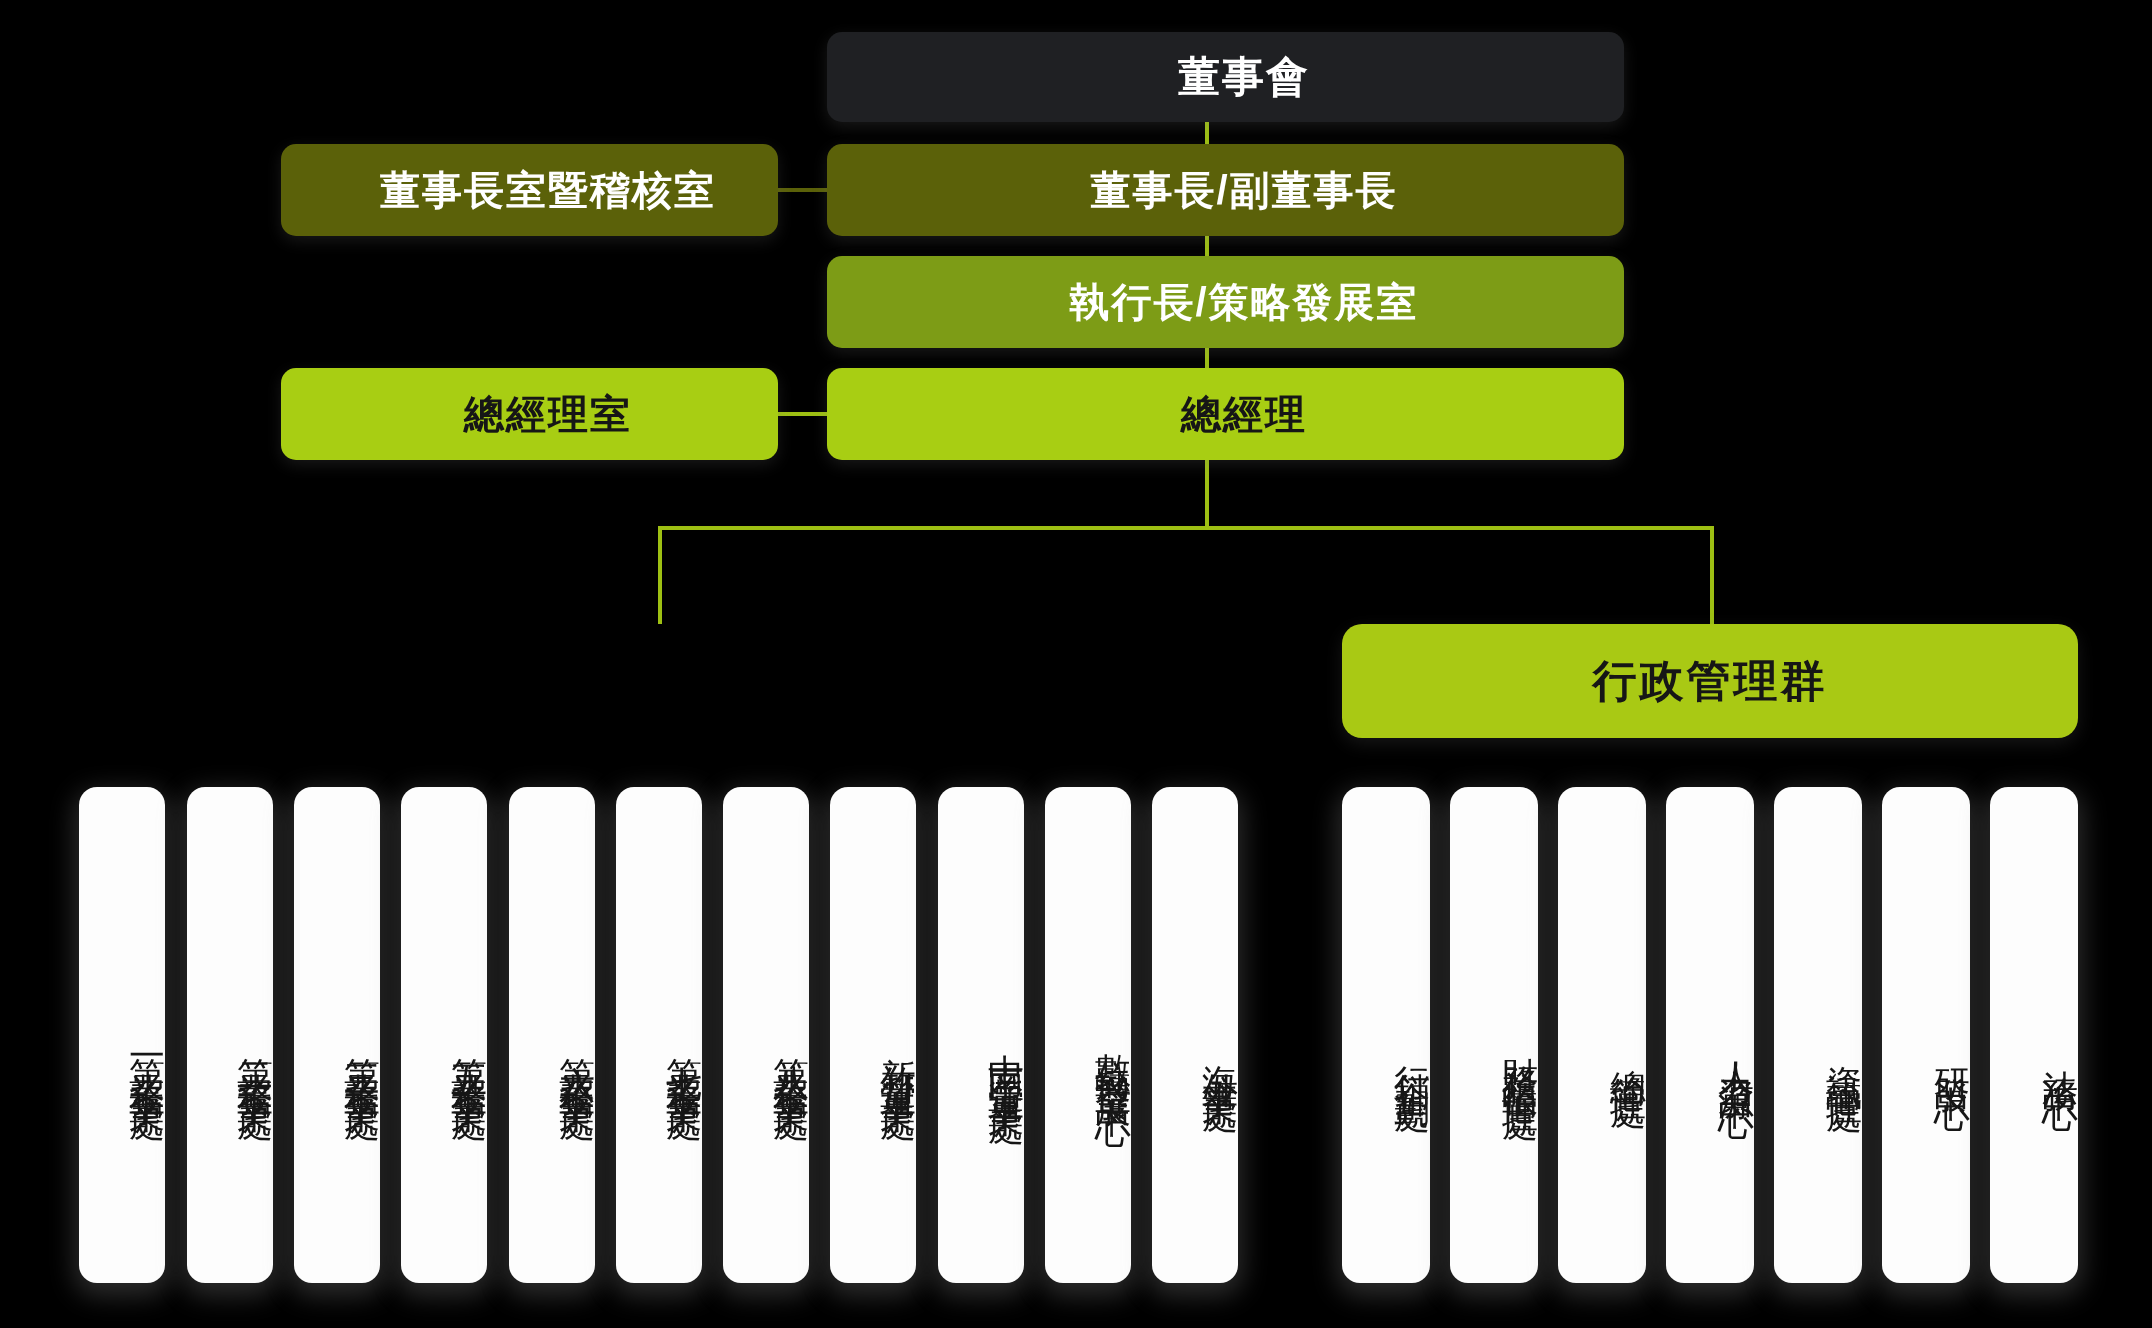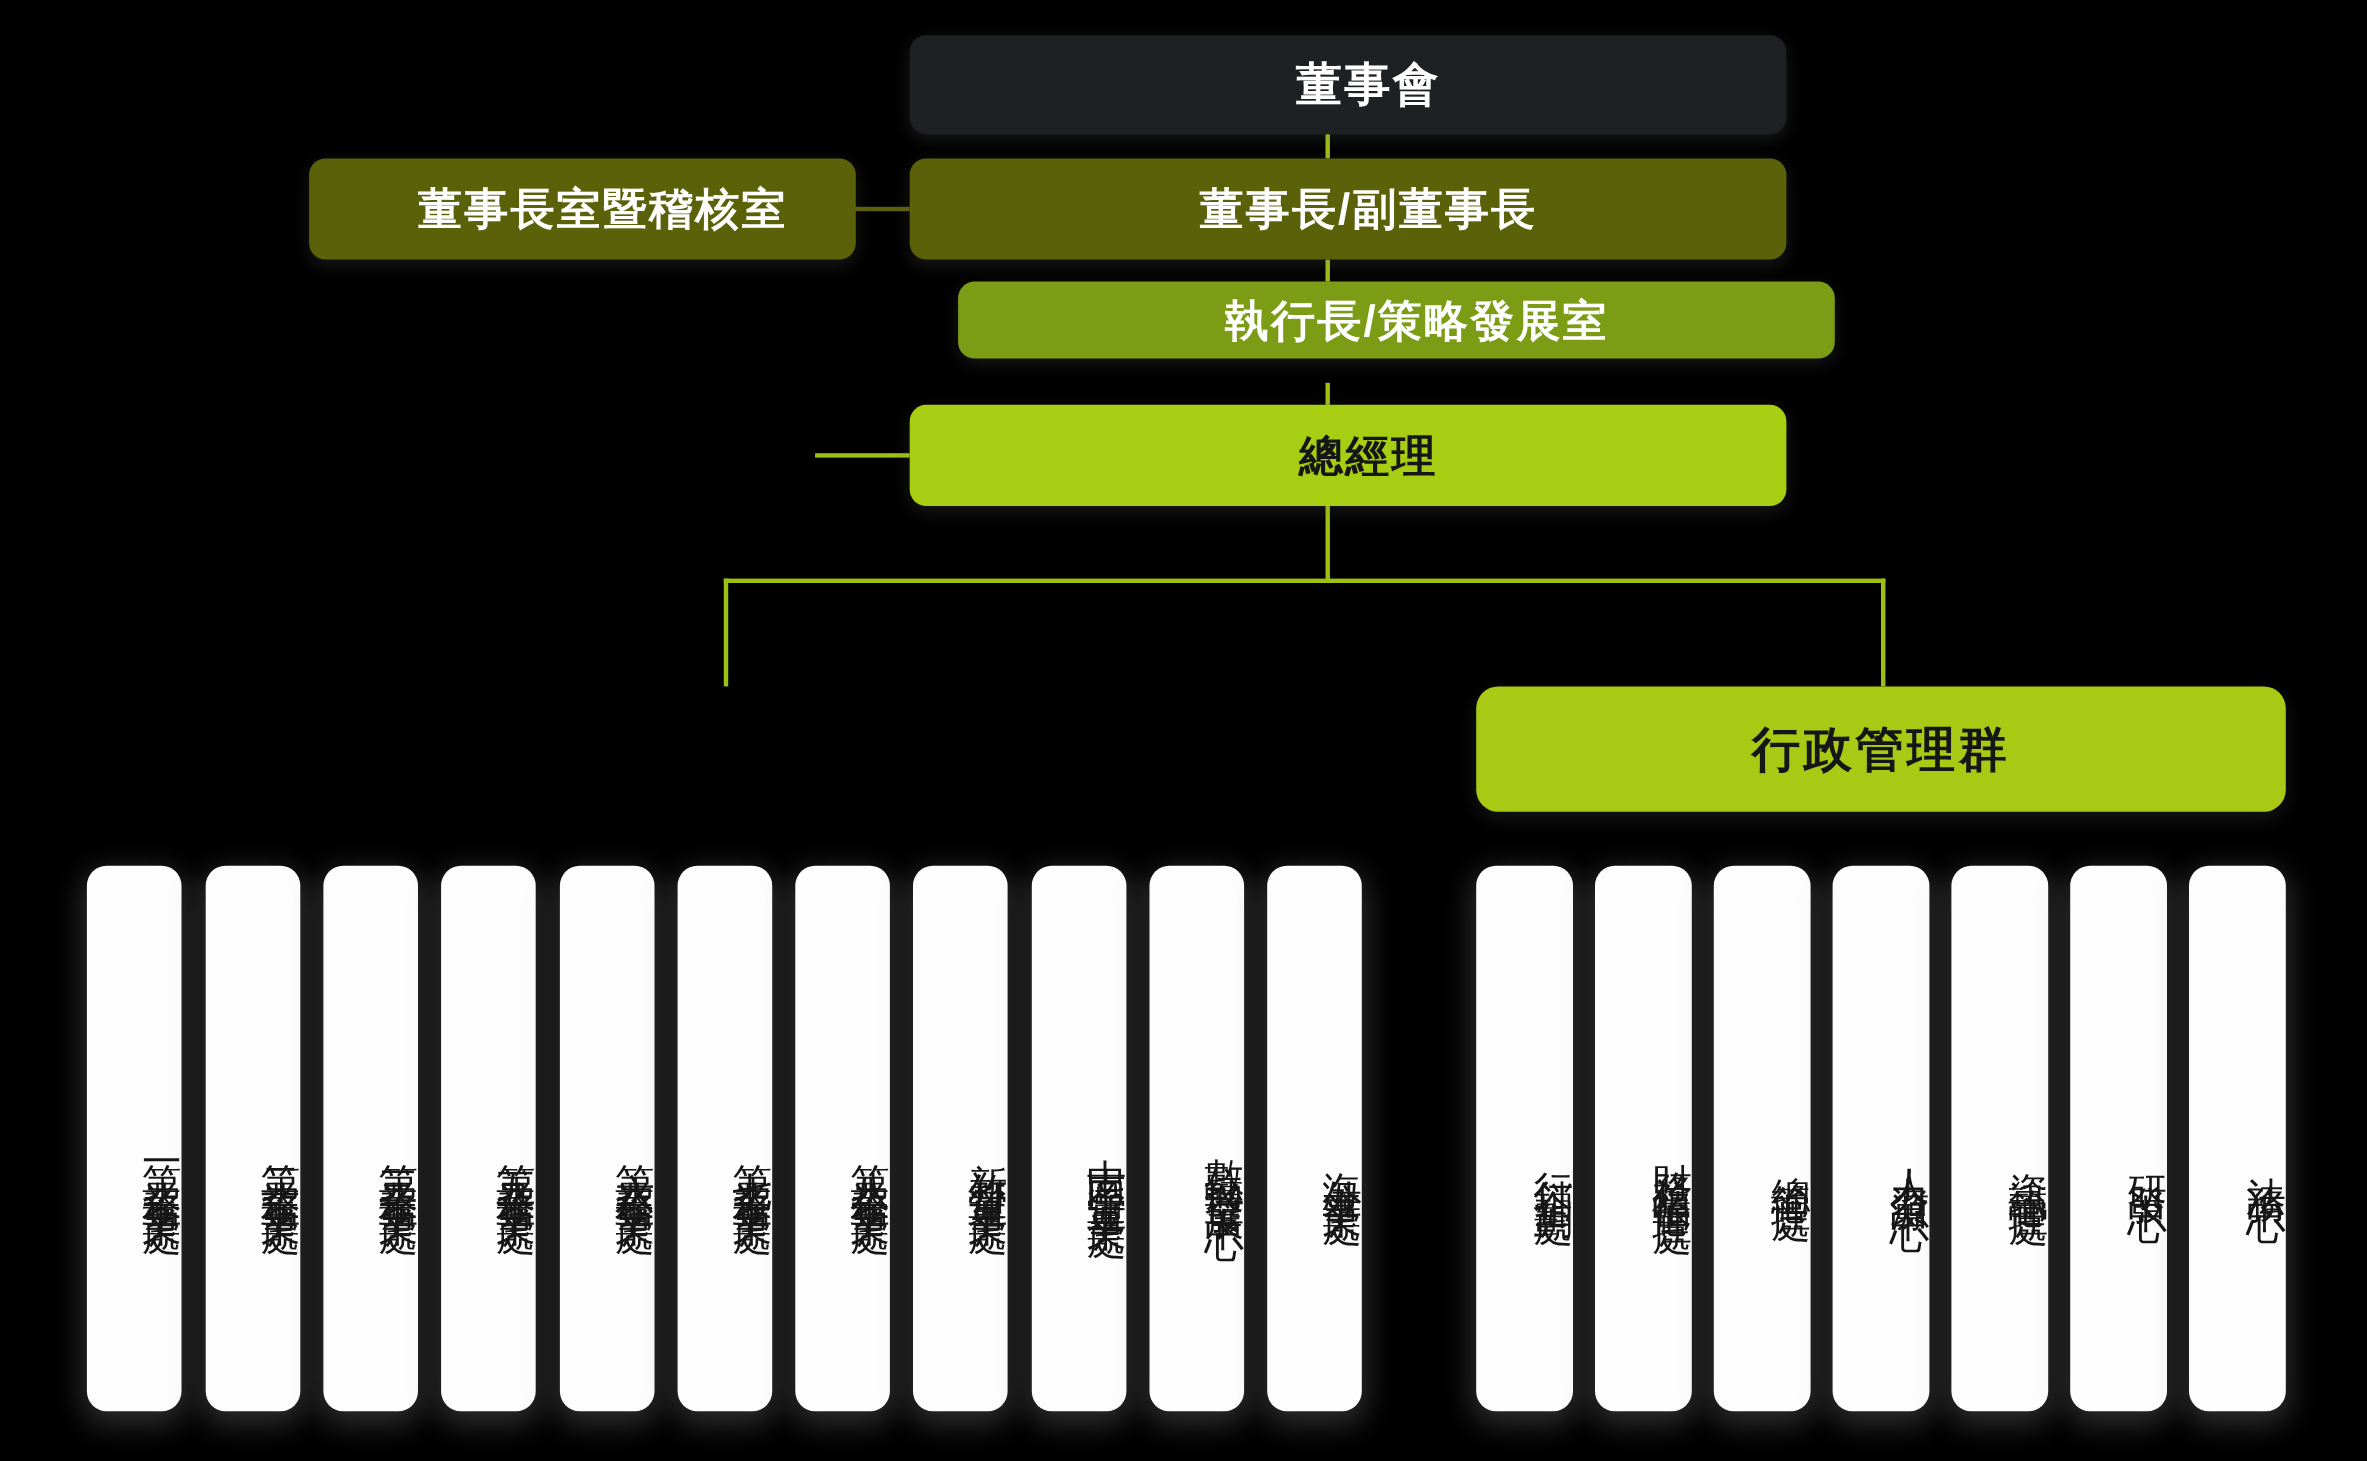--- a/index.html
+++ b/index.html
@@ -39,21 +39,21 @@
     background:var(--dark-olive);color:var(--text-light);font-size:40px;
   }
   .node.medium-olive{
     background:var(--medium-olive);color:var(--text-light);font-size:40px;
   }
   .node.bright{
     background:var(--bright-green);color:var(--text-dark);font-size:40px;
   }
   .node.chairman{left:827px;top:144px;width:760px;height:92px;}
   .node.chairman-office{left:281px;top:144px;width:460px;height:92px;}
-  .node.ceo{left:871px;top:256px;width:760px;height:70px;}
+  .node.ceo{left:827px;top:256px;width:760px;height:92px;}
   .node.gm{left:827px;top:368px;width:760px;height:92px;text-align:right;}
   .node.gm-office{left:281px;top:368px;width:460px;height:92px;}
   .group-header{
     position:absolute;top:624px;height:114px;
     display:flex;align-items:center;justify-content:center;
     background:var(--header-green);color:var(--text-dark);
     font-size:44px;font-weight:700;letter-spacing:3px;
     border-radius:20px;
     box-shadow:0 6px 18px rgba(120,120,120,0.18);
   }
@@ -91,20 +91,21 @@
   <div class="line h" style="left:741px;top:412px;width:86px;"></div>
   <div class="line v" style="left:1205px;top:460px;height:68px;"></div>
   <div class="line h" style="left:658px;top:526px;width:1056px;"></div>
   <div class="line v" style="left:658px;top:526px;height:98px;"></div>
   <div class="line v" style="left:1710px;top:526px;height:98px;"></div>
 
   <div class="node board">董事會</div>
   <div class="node dark-olive chairman">董事長/副董事長</div>
   <div class="node dark-olive chairman-office">董事長室暨稽核室</div>
   <div class="node medium-olive ceo">執行長/策略發展室</div>
+  <div class="node bright gm-office">總經理室</div>
   <div class="node bright gm">總經理</div>
 
   <div class="group-header admin">行政管理群</div>
 
   <div class="unit w-left" style="left:79px;">第一業務事業處</div>
   <div class="unit w-left" style="left:187px;">第二業務事業處</div>
   <div class="unit w-left" style="left:294px;">第三業務事業處</div>
   <div class="unit w-left" style="left:401px;">第五業務事業處</div>
   <div class="unit w-left" style="left:509px;">第六業務事業處</div>
   <div class="unit w-left" style="left:616px;">第七業務事業處</div>

